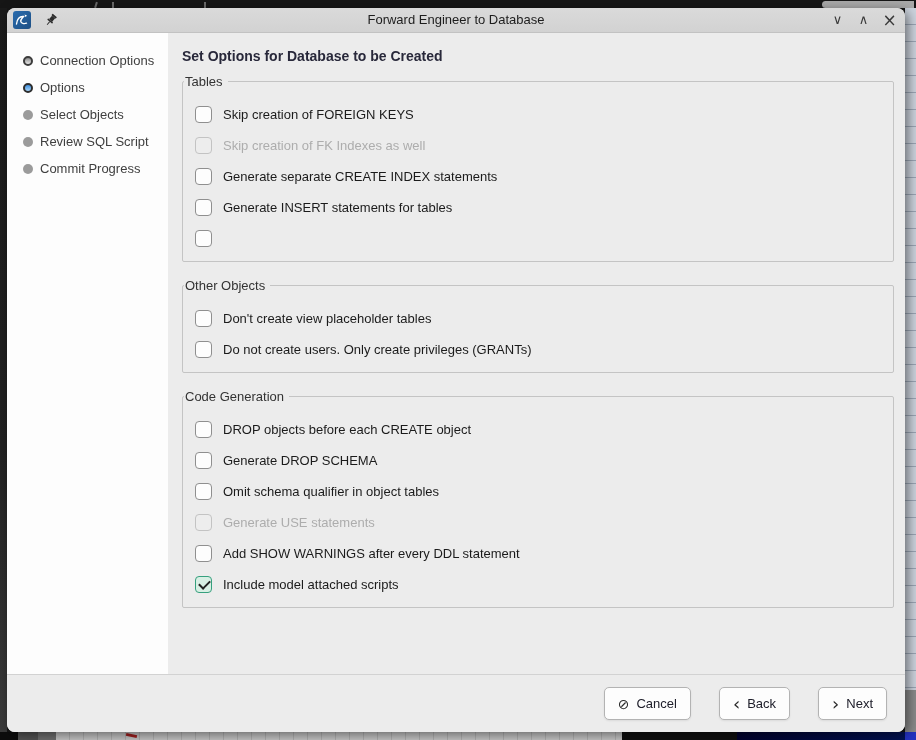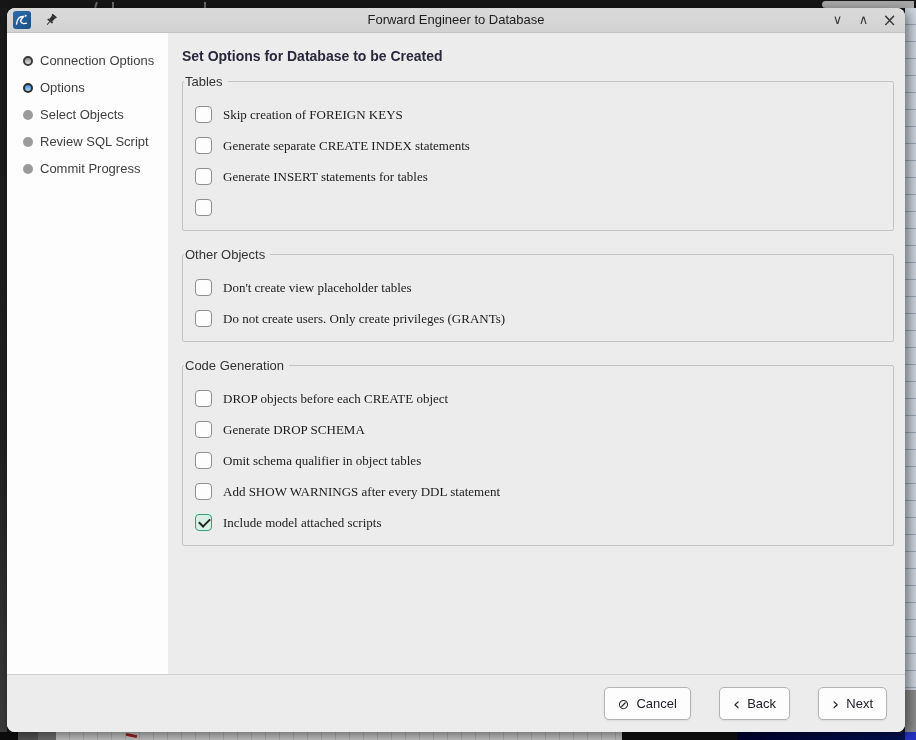--- a/index.html
+++ b/index.html
@@ -59,21 +59,21 @@
 
   
   .main { flex:1; padding:15px 11px 0 14px; overflow:hidden; }
   .heading { font-size:14px; font-weight:bold; color:#28283a; margin:0 0 17px 0; }
 
   .group { position:relative; border:1px solid #c4c4c4; border-radius:2px;
     margin:0 0 23px 0; padding:24px 12px 0 12px; }
   .group-title { position:absolute; top:-8px; left:1px; background:#ececec;
     padding:0 5px 0 1px; font-size:13px; color:#333; line-height:16px; }
 
-  .opt-row { display:flex; align-items:center; height:17px; margin-bottom:14px;font-family:Liberation Serif, serif; }
+  .opt-row { display:flex; align-items:center; height:17px; margin-bottom:14px; }
   .cb { width:17px; height:17px; box-sizing:border-box; border:1px solid #8f8f8f; border-radius:4px;
     background:#fdfdfd; flex:0 0 17px; position:relative; }
   .opt-label { margin-left:11px; font-size:13px; color:#1b1b1b; white-space:nowrap; }
   .opt-row.disabled .cb { border-color:#c3c3c3; background:#ededed; }
   .opt-row.disabled .opt-label { color:#adadad; }
   .opt-row.checked .cb { border-color:#36a07e; background:#d8efe4; }
   .opt-row.checked .cb .check { position:absolute; left:3px; top:3px; width:9px; height:5px;
     border-left:2px solid #222; border-bottom:2px solid #222; transform:rotate(-45deg); }
 
   
@@ -164,20 +164,24 @@
 
       <div class="main">
         <div class="heading">Set Options for Database to be Created</div>
 
         <div class="group">
           <span class="group-title">Tables</span>
           <div class="opt-row">
             <span class="cb"><span class="check"></span></span>
             <span class="opt-label">Skip creation of FOREIGN KEYS</span>
           </div>
+          <div class="opt-row disabled">
+            <span class="cb"><span class="check"></span></span>
+            <span class="opt-label">Skip creation of FK Indexes as well</span>
+          </div>
           <div class="opt-row">
             <span class="cb"><span class="check"></span></span>
             <span class="opt-label">Generate separate CREATE INDEX statements</span>
           </div>
           <div class="opt-row">
             <span class="cb"><span class="check"></span></span>
             <span class="opt-label">Generate INSERT statements for tables</span>
           </div>
           <div class="opt-row">
             <span class="cb"><span class="check"></span></span>
@@ -202,20 +206,24 @@
             <span class="cb"><span class="check"></span></span>
             <span class="opt-label">DROP objects before each CREATE object</span>
           </div>
           <div class="opt-row">
             <span class="cb"><span class="check"></span></span>
             <span class="opt-label">Generate DROP SCHEMA</span>
           </div>
           <div class="opt-row">
             <span class="cb"><span class="check"></span></span>
             <span class="opt-label">Omit schema qualifier in object tables</span>
+          </div>
+          <div class="opt-row disabled">
+            <span class="cb"><span class="check"></span></span>
+            <span class="opt-label">Generate USE statements</span>
           </div>
           <div class="opt-row">
             <span class="cb"><span class="check"></span></span>
             <span class="opt-label">Add SHOW WARNINGS after every DDL statement</span>
           </div>
           <div class="opt-row checked">
             <span class="cb">
                 <span class="check"></span>
               </span>
             <span class="opt-label">Include model attached scripts</span>

